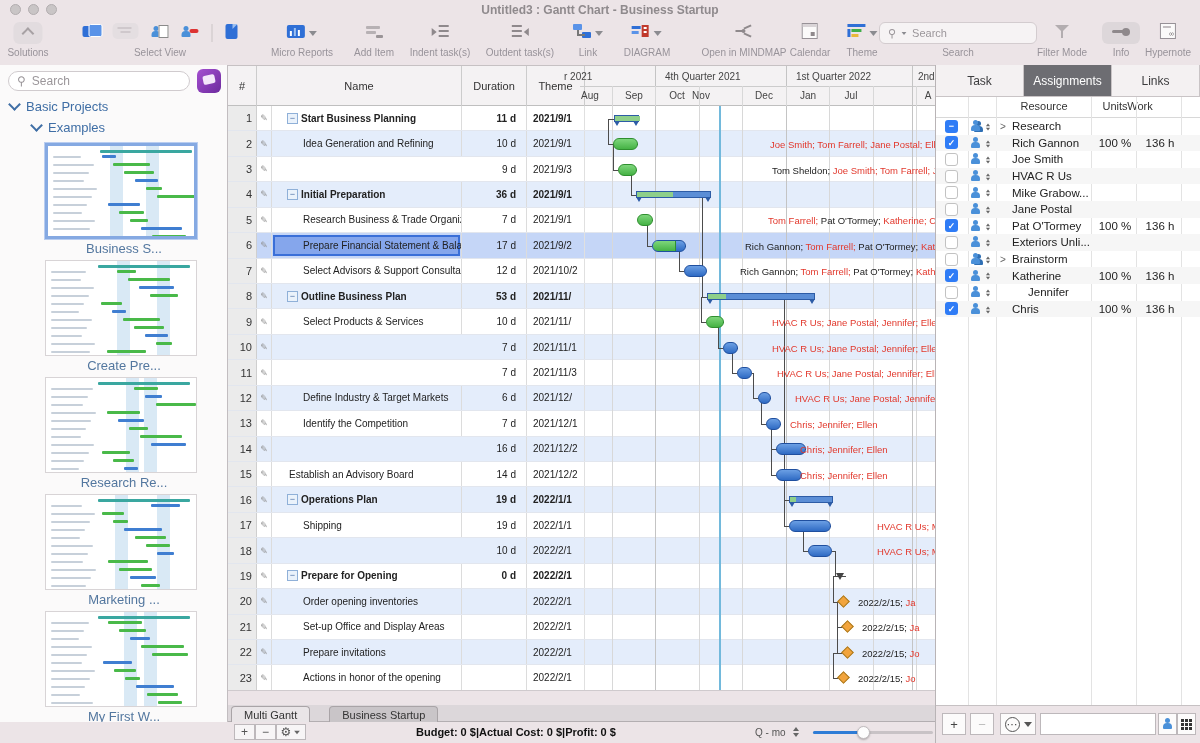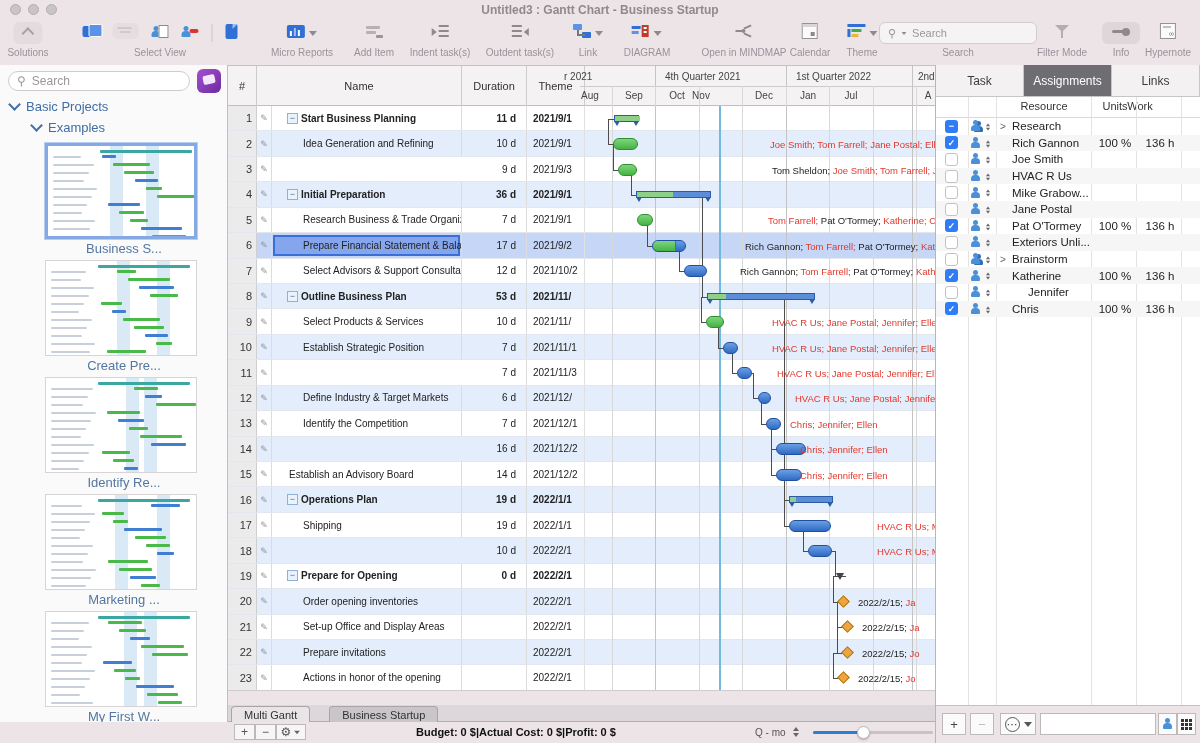--- a/index.html
+++ b/index.html
@@ -351,21 +351,21 @@
             <div class="tbar" style="top: 57px; left: 94px; width: 42px; background: rgb(73, 185, 73);"></div>
             <div class="trow" style="left: 5px; top: 66px; width: 43px;"></div>
             <div class="tbar" style="top: 65px; left: 105px; width: 35px; background: rgb(63, 126, 209);"></div>
             <div class="trow" style="left: 5px; top: 74px; width: 38px;"></div>
             <div class="tbar" style="top: 73px; left: 56px; width: 28px; background: rgb(73, 185, 73);"></div>
             <div class="trow" style="left: 5px; top: 82px; width: 33px;"></div>
             <div class="tbar" style="top: 81px; left: 67px; width: 21px; background: rgb(73, 185, 73);"></div>
             <div class="trow" style="left: 5px; top: 90px; width: 28px;"></div>
             <div class="tbar" style="top: 89px; left: 78px; width: 14px; background: rgb(63, 126, 209);"></div>
           </div>
-          <div class="plabel">Identify Re...</div>
+          <div class="plabel">Research Re...</div>
         </div>
         <div class="proj" style="top: 429px;">
           <div class="thumb">
             <div class="tstripe" style="left: 69px;"></div>
             <div class="tstripe" style="left: 111px;"></div>
             <div class="tbar" style="left: 52px; top: 4px; width: 92px; background: rgb(58, 167, 160);"></div>
             <div class="trow" style="left: 5px; top: 10px; width: 31px;"></div>
             <div class="tbar" style="top: 9px; left: 105px; width: 29px; background: rgb(63, 126, 209);"></div>
             <div class="trow" style="left: 5px; top: 18px; width: 44px;"></div>
             <div class="tbar" style="top: 17px; left: 56px; width: 22px; background: rgb(73, 185, 73);"></div>
@@ -534,23 +534,20 @@
           <div class="cell c-ico">✎</div>
           <div class="cell c-name" style="padding-left: 31px;">
             <span class="nm">Select Products &amp; Services</span>
           </div>
           <div class="cell c-dur">10 d</div>
           <div class="cell c-start">2021/11/</div>
         </div>
         <div class="grow alt" style="top: 228.87px;">
           <div class="cell c-num">10</div>
           <div class="cell c-ico">✎</div>
-          <div class="cell c-name" style="padding-left: 31px;">
-            <span class="nm">Establish Strategic Position</span>
-          </div>
           <div class="cell c-dur">7 d</div>
           <div class="cell c-start">2021/11/1</div>
         </div>
         <div class="grow" style="top: 254.3px;">
           <div class="cell c-num">11</div>
           <div class="cell c-ico">✎</div>
           <div class="cell c-dur">7 d</div>
           <div class="cell c-start">2021/11/3</div>
         </div>
         <div class="grow alt" style="top: 279.73px;">

